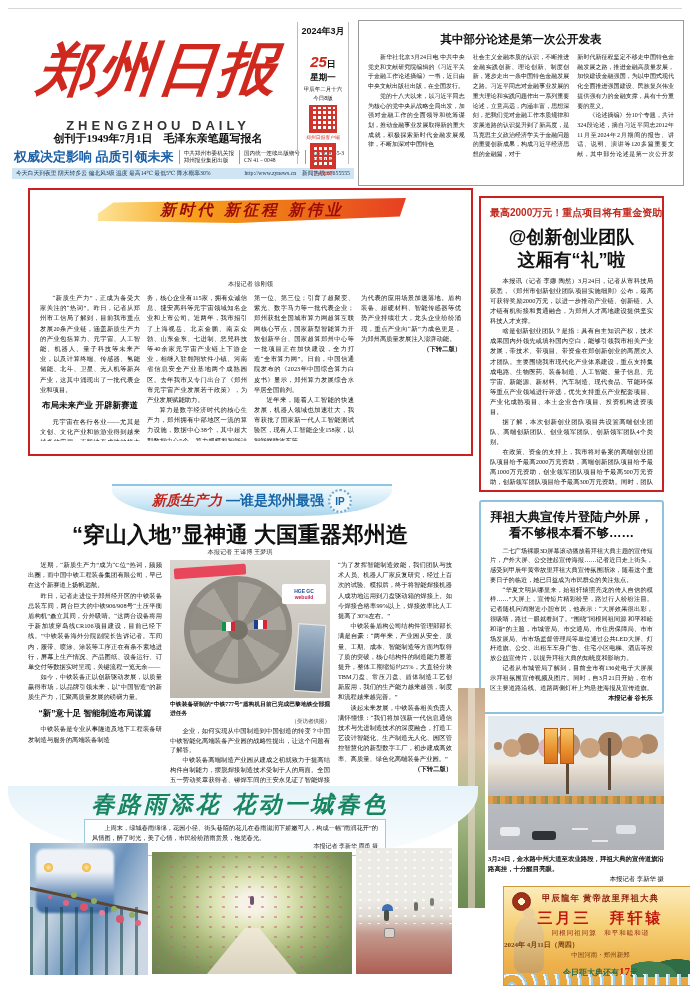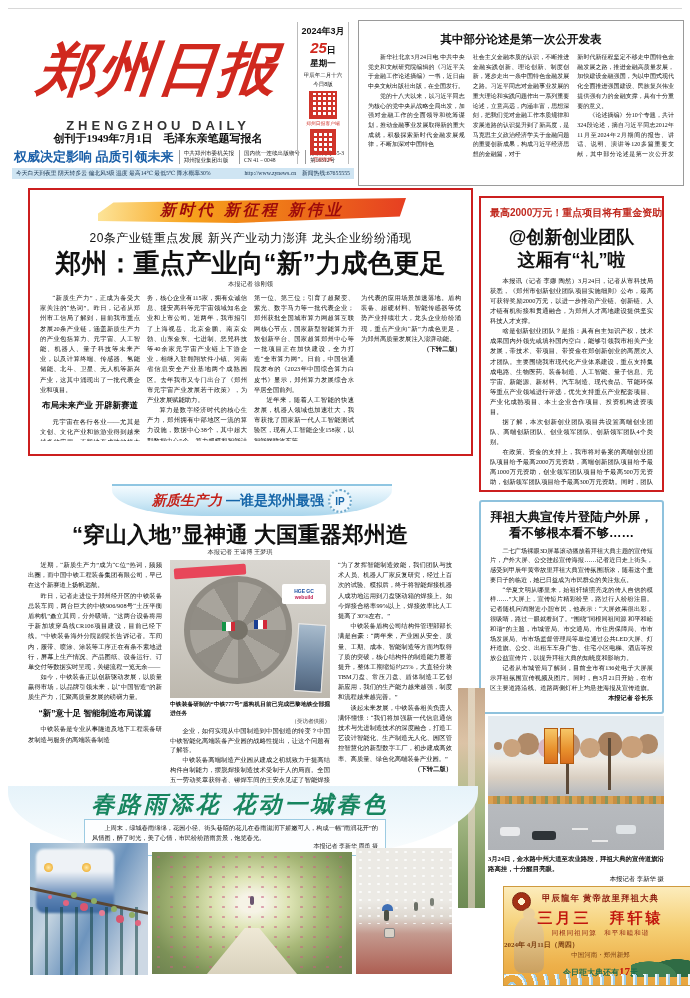--- a/index.html
+++ b/index.html
@@ -21,21 +21,21 @@
   .info-row{left:14px;top:148px;width:286px;height:18px;display:flex;align-items:center;gap:5px;}
   .slogan{font-family:"Liberation Sans",sans-serif;font-weight:bold;font-size:13px;color:#1a5fa8;white-space:nowrap;}
   .info-block{font-size:5.6px;line-height:1.3;color:#222;border-left:1px solid #999;padding-left:4px;white-space:nowrap;}
   .weather-bar{left:12px;top:168px;width:342px;height:11px;background:#cfe5f3;display:flex;align-items:center;
     justify-content:space-between;font-size:5.8px;color:#15304d;padding:0 4px;box-sizing:border-box;white-space:nowrap;overflow:hidden;}
 
   
   .date-box{left:297px;top:22px;width:52px;height:142px;border-left:1px solid #bbb;border-right:1px solid #bbb;
     text-align:center;font-family:"Liberation Sans",sans-serif;padding-top:3px;box-sizing:border-box;}
   .db-ym{font-size:9px;font-weight:bold;}
-  .db-day{font-size:9px;font-weight:bold;margin-top:1px;}
+  .db-day{font-size:9px;font-weight:bold;margin-top:15px;}
   .db-day b{color:#d0281e;font-size:15px;font-style:italic;}
   .db-week{font-size:8.5px;font-weight:bold;margin-top:1px;}
   .db-small{font-size:5.5px;margin-top:2px;color:#222;}
   .qr{width:28px;height:28px;margin:3px auto 0;border:2px solid #d0342a;box-sizing:border-box;
     background-image:repeating-linear-gradient(0deg,#d0342a 0 2px,transparent 2px 5px),
                      repeating-linear-gradient(90deg,#d0342a 0 2px,transparent 2px 5px);}
   .qr-label{font-size:4.8px;color:#d0342a;margin-top:1px;white-space:nowrap;}
 
   
   .finance-box{left:358px;top:20px;width:326px;height:166px;border:1px solid #9a9a9a;
@@ -255,22 +255,20 @@
         <p style="text-indent:0;">新时代新征程坚定不移走中国特色金融发展之路，推进金融高质量发展，加快建设金融强国，为以中国式现代化全面推进强国建设、民族复兴伟业提供强有力的金融支撑，具有十分重要的意义。</p>
         <p>《论述摘编》分10个专题，共计324段论述，摘自习近平同志2012年11月至2024年2月期间的报告、讲话、说明、演讲等120多篇重要文献，其中部分论述是第一次公开发表。</p>
       </div>
     </div>
   </div>
 
   <div class="abs main-box">
     <div class="abs ribbon">
       <span>新时代 新征程 新伟业</span>
     </div>
-    <div class="abs main-kicker ctr">20条产业链重点发展  新兴产业动力澎湃  龙头企业纷纷涌现</div>
-    <div class="abs main-head ctr">郑州：重点产业向“新”力成色更足</div>
     <div class="abs main-byline ctr">本报记者 徐刚领</div>
     <div class="abs main-cols jst">
       <div class="m-col">
         <p>“新质生产力”，正成为备受大家关注的“热词”。昨日，记者从郑州市工信局了解到，目前我市重点发展20条产业链，涵盖新质生产力的产业包括算力、元宇宙、人工智能、机器人、量子科技等未来产业，以及计算终端、传感器、氢能储能、北斗、卫星、无人机等新兴产业，这其中涌现出了一批代表企业和项目。</p>
         <p class="m-sub">布局未来产业 开辟新赛道</p>
         <p>元宇宙在各行各业——尤其是文创、文化产业和旅游业得到越来越多的应用，不断地有成功的样本产生。就元宇宙产业来说，目前我市从事元宇宙业务的企业约200家，业务规模约50亿元，90%企业从事数字孪生、虚拟仿真、数字场馆、文旅等场景建设业</p>
       </div>
       <div class="m-col">
         <p style="text-indent:0;">务，核心企业有115家，拥有众诚信息、捷安高科等元宇宙领域知名企业和上市公司。近两年，我市招引了上海视岳、北京金鹏、南京众勃、山东金东、七进制、恶兕科技等40余家元宇宙产业链上下游企业，相继入驻翱翔软件小镇、河南省信息安全产业基地两个成熟园区。去年我市又专门出台了《郑州市元宇宙产业发展若干政策》，为产业发展赋能助力。</p>
         <p>算力是数字经济时代的核心生产力，郑州拥有中部地区一流的算力设施，数据中心38个，其中超大型数据中心5个，算力规模和智能计算能力均处于国际先进水平，其中，新建成的360中原智算中心已经成为中原地区最大的算力中心，落地存储服务器3万台，互联网域内、网间平均时延分别居全国</p>

